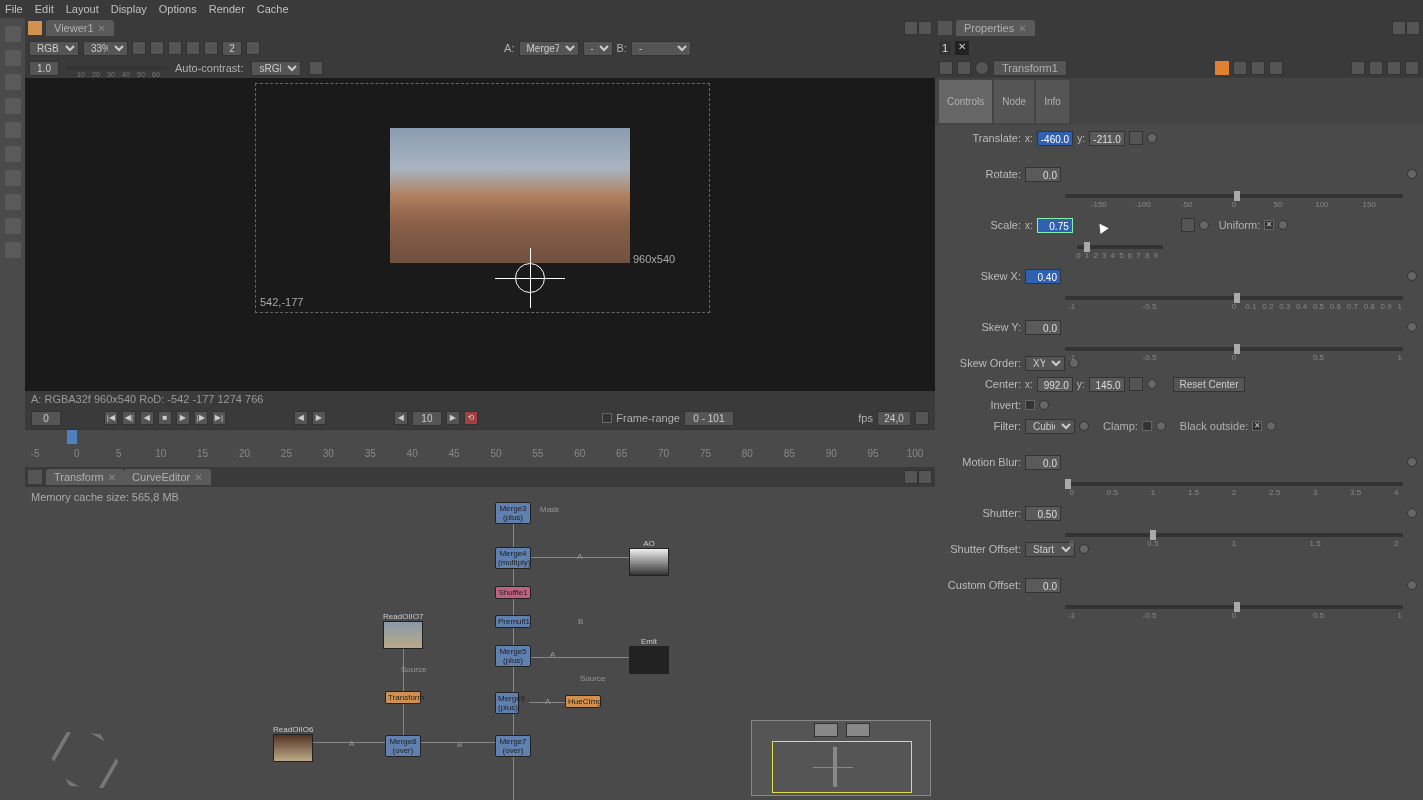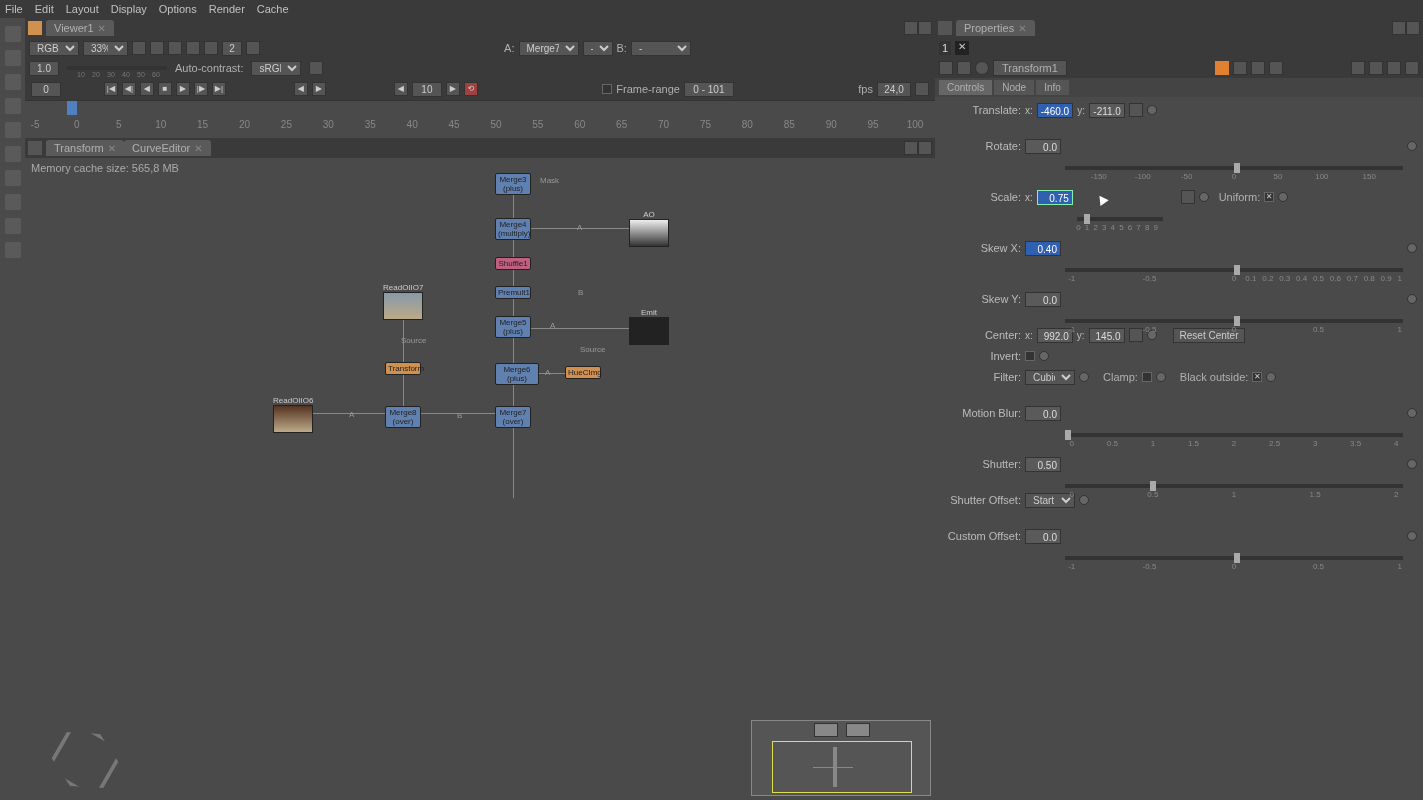--- a/index.html
+++ b/index.html
@@ -38,21 +38,21 @@
 .logo { position: absolute; left: 30px; bottom: 10px; width: 60px; height: 60px; border: 4px solid #777; transform: rotate(30deg); clip-path: polygon(50% 0%, 100% 25%, 100% 75%, 50% 100%, 0% 75%, 0% 25%); }
 .navigator { position: absolute; right: 4px; bottom: 4px; width: 180px; height: 76px; border: 1px solid #888; background: #555; }
 .nav-view { position: absolute; border: 1px solid #dede50; }
 .prop-toolbar { display: flex; background: #3a3a3a; height: 20px; align-items: center; padding: 0 4px; gap: 4px; }
 .prop-numbox { background: #333; color: #ddd; padding: 0 3px; height: 14px; display: inline-flex; align-items: center; }
 .prop-close { background: #222; width: 14px; height: 14px; color: #ccc; text-align: center; font-size: 10px; }
 .prop-node-header { display: flex; background: #3a3a3a; height: 20px; align-items: center; padding: 0 4px; gap: 4px; }
 .prop-node-name { background: #555; padding: 1px 8px; border: 1px solid #333; }
 .color-swatch { width: 14px; height: 14px; background: #e08030; }
 .prop-tabs { display: flex; background: #444; padding: 2px 4px; gap: 2px; }
-.prop-tab { background: #555; padding: 2px 8px; font-size: 10px; }
+.prop-tab { background: #555; padding: 16px 8px; font-size: 10px; }
 .prop-tab.active { background: #666; }
 .prop-body { padding: 4px 6px; display: flex; flex-direction: column; gap: 3px; }
 .prop-row { display: flex; align-items: center; gap: 4px; min-height: 18px; }
 .prop-label { width: 80px; text-align: right; color: #bbb; font-size: 11px; }
 .prop-val { background: #5a5a5a; border: 1px solid #333; padding: 0 3px; min-width: 36px; text-align: right; font-size: 10px; height: 15px; line-height: 15px; color: #ddd; }
 .prop-val.selected { background: #3060b0; color: #fff; }
 .prop-val.editing { background: #3060b0; border: 1px solid #86efac; color: #fff; }
 .xy-label { color: #bbb; font-size: 10px; }
 .slider { flex: 1; height: 4px; background: #333; position: relative; margin-top: 44px; }
 .slider-tick { position: absolute; color: #888; font-size: 8px; top: 6px; transform: translateX(-50%); }
@@ -134,21 +134,36 @@
         <span style="position:absolute;font-size:7px;top:5px;left:40px;color:#777">30</span>
         <span style="position:absolute;font-size:7px;top:5px;left:55px;color:#777">40</span>
         <span style="position:absolute;font-size:7px;top:5px;left:70px;color:#777">50</span>
         <span style="position:absolute;font-size:7px;top:5px;left:85px;color:#777">60</span>
       </div>
       <span>Auto-contrast:</span>
       <select class="select-sm" style="width:50px"><option>sRGB</option></select>
       <div class="icon-btn"></div>
     </div>
 
-
+    <div class="viewer-area">
+      <div class="format-frame" style="left:230px;top:5px;width:455px;height:230px"></div>
+      <div class="viewer-img" style="left:365px;top:50px;width:240px;height:135px"></div>
+      <div class="overlay-text" style="left:608px;top:175px">960x540</div>
+      <div class="overlay-text" style="left:235px;top:218px">542,-177</div>
+
+      <div style="position:absolute;left:470px;top:180px;width:60px;height:40px">
+        <div style="position:absolute;left:20px;top:5px;width:30px;height:30px;border:1px solid #fff;border-radius:50%"></div>
+        <div style="position:absolute;left:0;top:20px;width:70px;height:1px;background:#fff"></div>
+        <div style="position:absolute;left:35px;top:-10px;width:1px;height:60px;background:#fff"></div>
+      </div>
+    </div>
+
+    <div class="info-bar">
+      <span>A: RGBA32f   960x540         RoD: -542 -177 1274 766</span>
+    </div>
 
     <div class="timeline-controls">
       <input class="num-input" value="0" style="">
       <div style="flex:0.3"></div>
       <div class="play-btn">|◀</div>
       <div class="play-btn">◀|</div>
       <div class="play-btn">◀</div>
       <div class="play-btn">■</div>
       <div class="play-btn">▶</div>
       <div class="play-btn">|▶</div>
@@ -227,21 +242,21 @@
 
       <div class="node node-blue" style="left:470px;top:15px;width:36px">Merge3
 (plus)</div>
       <span style="position:absolute;left:515px;top:18px;font-size:8px;color:#999">Mask</span>
       <div class="node node-blue" style="left:470px;top:60px;width:36px">Merge4
 (multiply)</div>
       <div class="node node-pink" style="left:470px;top:99px;width:36px">Shuffle1</div>
       <div class="node node-blue" style="left:470px;top:128px;width:36px">Premult1</div>
       <div class="node node-blue" style="left:470px;top:158px;width:36px">Merge5
 (plus)</div>
-      <div class="node node-blue" style="left:470px;top:205px;width:44px">Merge6
+      <div class="node node-blue" style="left:470px;top:205px;width:24px">Merge6
 (plus)</div>
       <div class="node node-blue" style="left:470px;top:248px;width:36px">Merge7
 (over)</div>
       <div class="node node-blue" style="left:360px;top:248px;width:36px">Merge8
 (over)</div>
 
       <div class="node node-orange" style="left:360px;top:204px;width:36px">Transform</div>
       <div class="node node-orange" style="left:540px;top:208px;width:36px">HueCImg</div>
 
       <div style="position:absolute;left:358px;top:125px">
@@ -401,20 +416,25 @@
           <div class="slider-handle" style="left:50%"></div>
           <span class="slider-tick" style="left:2%">-1</span>
           <span class="slider-tick" style="left:25%">-0.5</span>
           <span class="slider-tick" style="left:50%">0</span>
           <span class="slider-tick" style="left:75%">0.5</span>
           <span class="slider-tick" style="left:99%">1</span>
         </div>
         <div class="anim-dot"></div>
       </div>
 
+      <div class="prop-row">
+        <span class="prop-label">Skew Order:</span>
+        <select class="select-sm" style="width:40px"><option>XY</option></select>
+        <div class="anim-dot"></div>
+      </div>
 
       <div class="prop-row">
         <span class="prop-label">Center:</span>
         <span class="xy-label">x:</span>
         <div class="prop-val">992.0</div>
         <span class="xy-label">y:</span>
         <div class="prop-val">145.0</div>
         <div class="icon-btn"></div>
         <div class="anim-dot"></div>
         <button class="btn" style="margin-left:12px">Reset Center</button>

